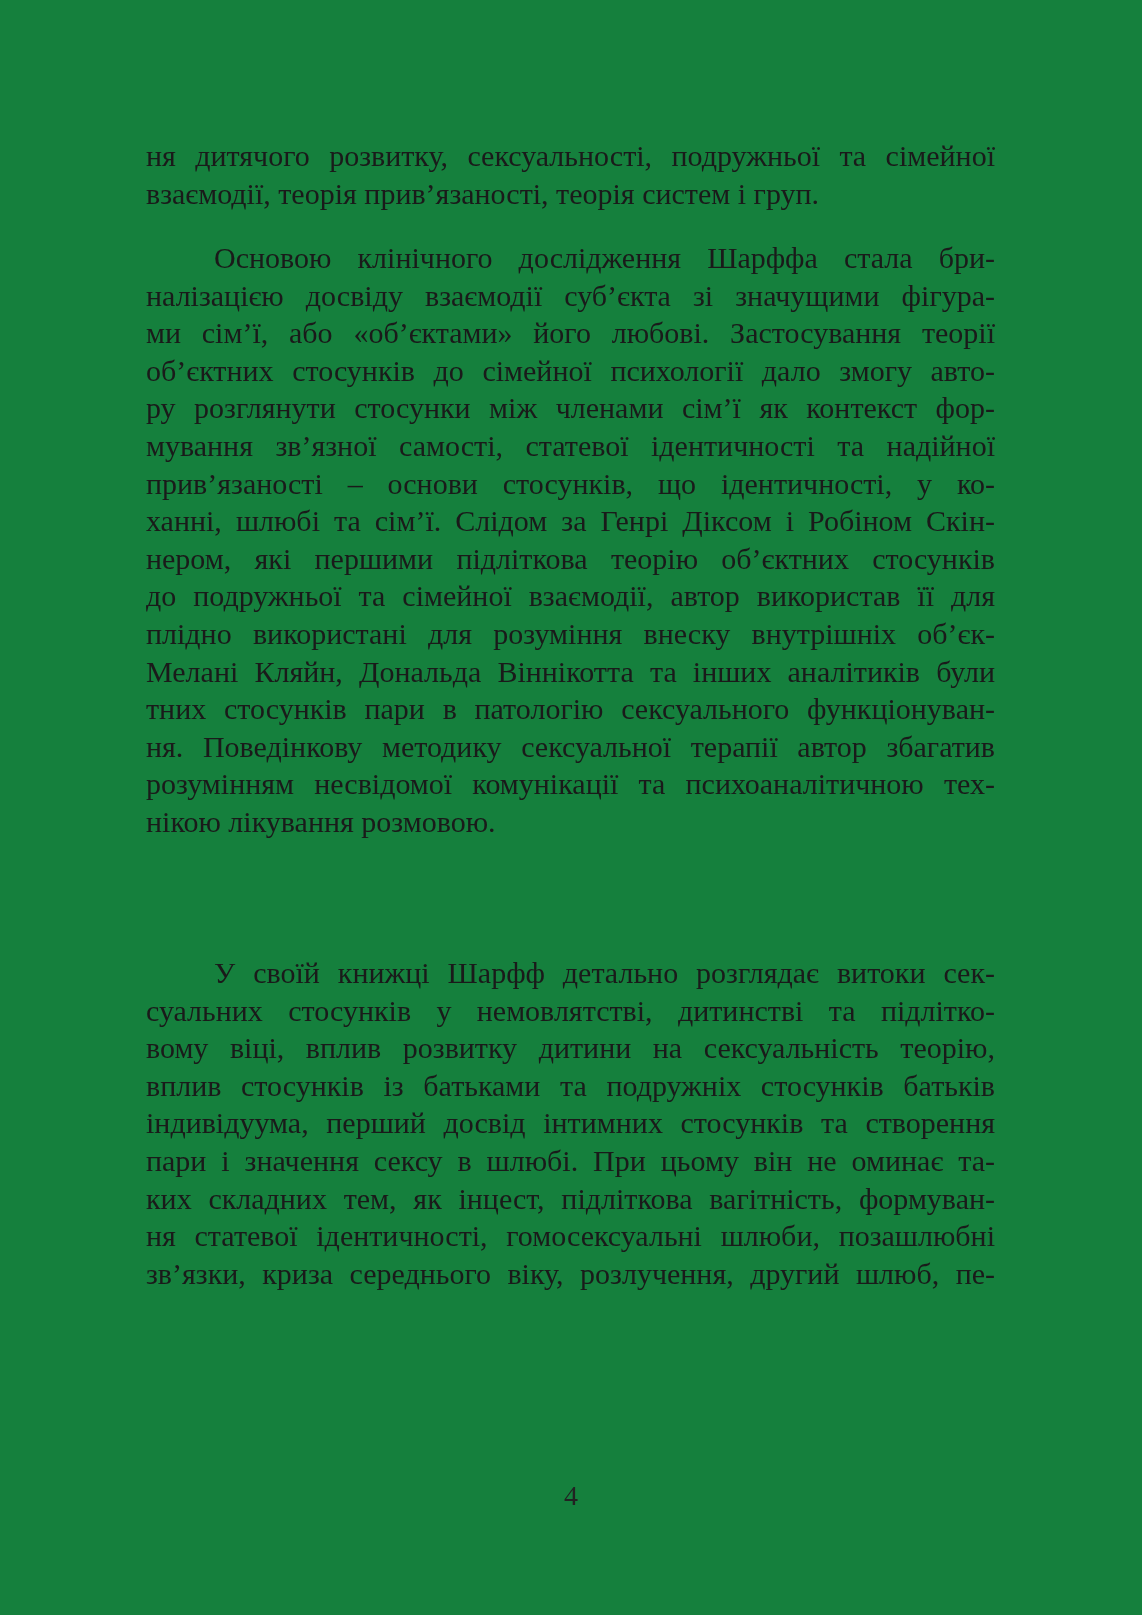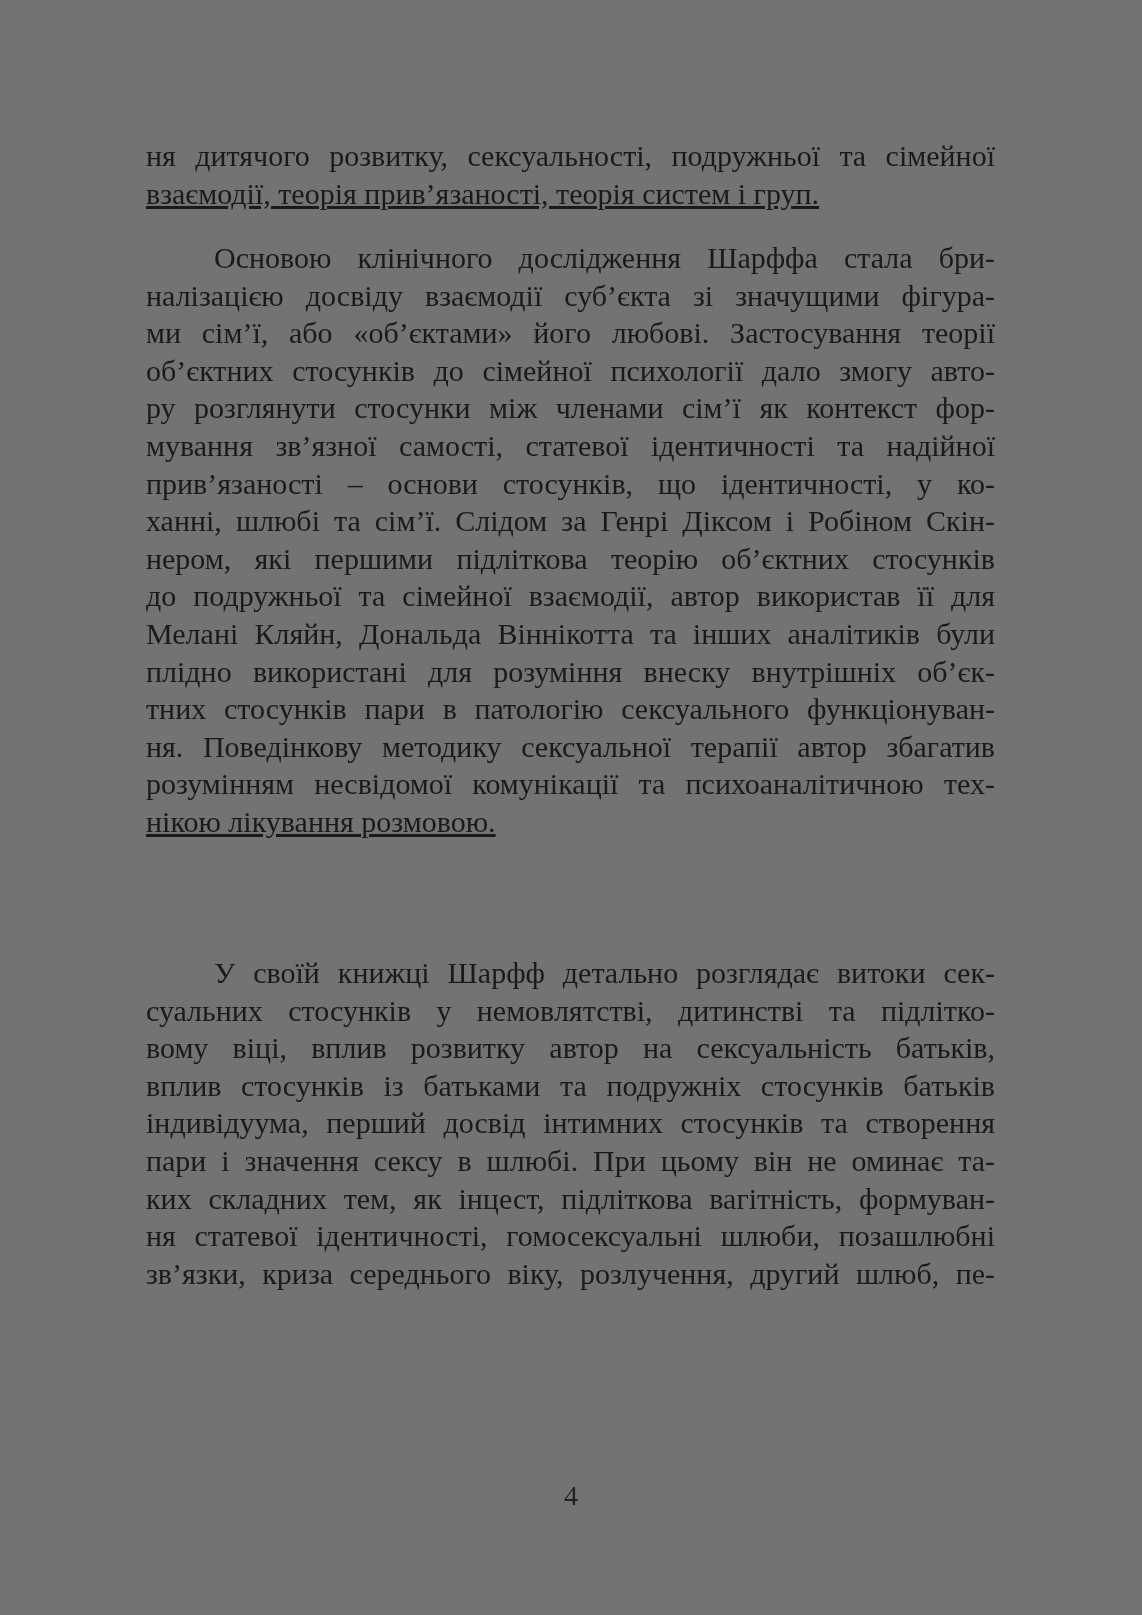--- a/index.html
+++ b/index.html
@@ -1,20 +1,20 @@
 <!DOCTYPE html>
 <html><head>
 <meta charset="utf-8">
 <style>
   html, body { margin:0; padding:0; background:#ffffff; }
   body { width:1142px; height:1615px; position:relative; overflow:hidden; }
-  .page { position:absolute; left:0; top:0; width:1142px; height:1615px; background:#737373; }
+  .page { position:absolute; left:0; top:0; width:1142px; height:1615px; background:#15803d; }
   .text-block { position:absolute; left:146px; width:849px; font-family:"Liberation Serif", "DejaVu Serif", serif; font-size:30px; color:#1a1a1a; }
   .line { height:37.6px; line-height:37.6px; white-space:nowrap; text-align:justify; text-align-last:justify; }
-  .line.last { text-align-last:left;text-decoration:underline; }
+  .line.last { text-align-last:left; }
   .line.indent { padding-left:68px; }
   .para { position:absolute; left:0; width:849px; }
   .page-number { position:absolute; left:0; width:1142px; top:1480px; text-align:center; font-family:"Liberation Serif", serif; font-size:28px; color:#222; }
 </style>
 </head>
 <body>
 
 <div class="page">
   <div class="text-block">
 
@@ -27,32 +27,32 @@
       <div class="line indent">Основою клінічного дослідження Шарффа стала бри-</div>
       <div class="line">налізацією досвіду взаємодії суб’єкта зі значущими фігура-</div>
       <div class="line">ми сім’ї, або «об’єктами» його любові. Застосування теорії</div>
       <div class="line">об’єктних стосунків до сімейної психології дало змогу авто-</div>
       <div class="line">ру розглянути стосунки між членами сім’ї як контекст фор-</div>
       <div class="line">мування зв’язної самості, статевої ідентичності та надійної</div>
       <div class="line">прив’язаності – основи стосунків, що ідентичності, у ко-</div>
       <div class="line">ханні, шлюбі та сім’ї. Слідом за Генрі Діксом і Робіном Скін-</div>
       <div class="line">нером, які першими підліткова теорію об’єктних стосунків</div>
       <div class="line">до подружньої та сімейної взаємодії, автор використав її для</div>
+      <div class="line">плідно використані для розуміння внеску внутрішніх об’єк-</div>
       <div class="line">Мелані Кляйн, Дональда Віннікотта та інших аналітиків були</div>
-      <div class="line">плідно використані для розуміння внеску внутрішніх об’єк-</div>
       <div class="line">тних стосунків пари в патологію сексуального функціонуван-</div>
       <div class="line">ня. Поведінкову методику сексуальної терапії автор збагатив</div>
       <div class="line">розумінням несвідомої комунікації та психоаналітичною тех-</div>
       <div class="line last">нікою лікування розмовою.</div>
     </div>
 
     <div class="para" style="top:954px;">
       <div class="line indent">У своїй книжці Шарфф детально розглядає витоки сек-</div>
       <div class="line">суальних стосунків у немовлятстві, дитинстві та підлітко-</div>
-      <div class="line">вому віці, вплив розвитку автор на сексуальність батьків,</div>
+      <div class="line">вому віці, вплив розвитку дитини на сексуальність теорію,</div>
       <div class="line">вплив стосунків із батьками та подружніх стосунків батьків</div>
       <div class="line">індивідуума, перший досвід інтимних стосунків та створення</div>
       <div class="line">пари і значення сексу в шлюбі. При цьому він не оминає та-</div>
       <div class="line">ких складних тем, як інцест, підліткова вагітність, формуван-</div>
       <div class="line">ня статевої ідентичності, гомосексуальні шлюби, позашлюбні</div>
       <div class="line">зв’язки, криза середнього віку, розлучення, другий шлюб, пе-</div>
     </div>
 
   </div>
 

